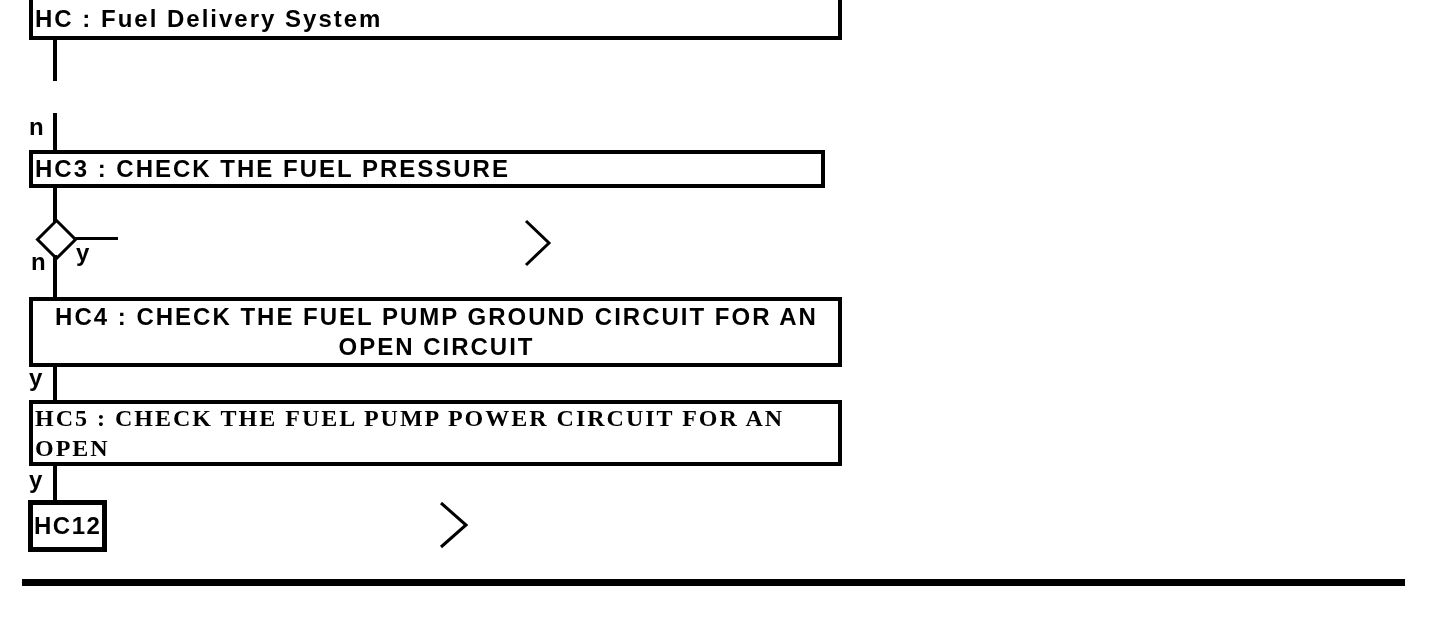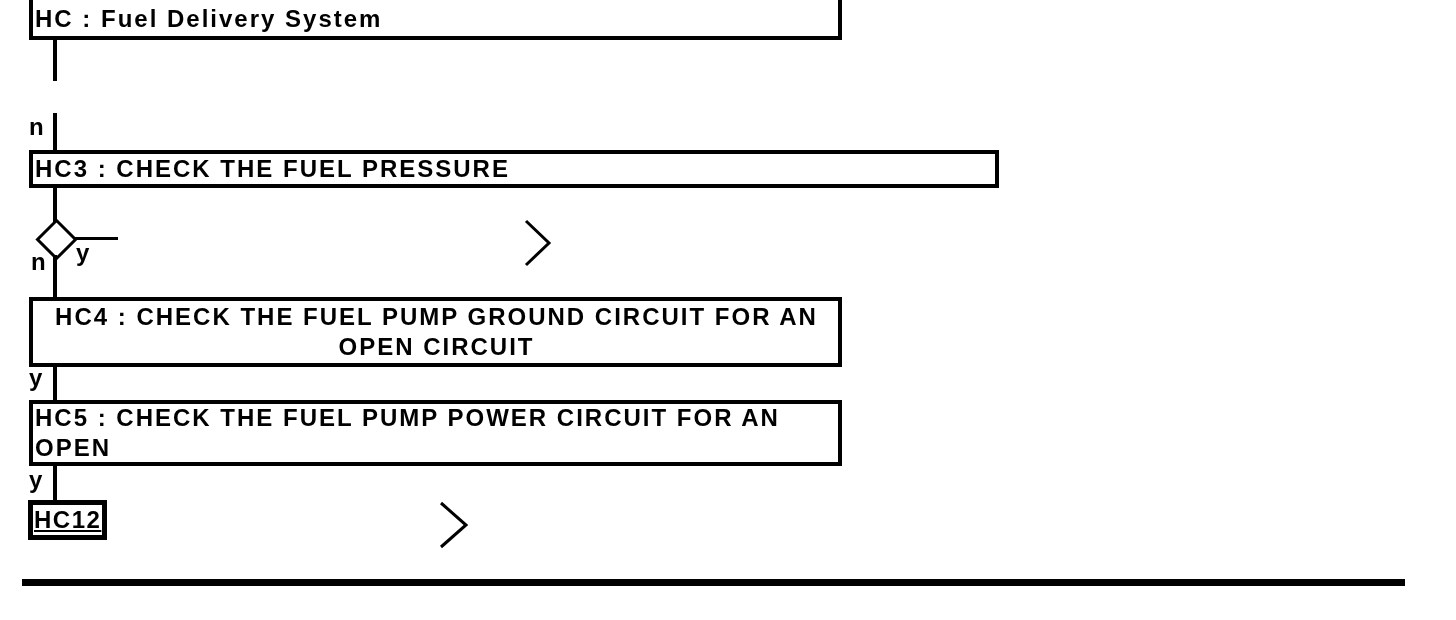--- a/index.html
+++ b/index.html
@@ -42,25 +42,25 @@
   .blabel {
     position: absolute;
     font-size: 24px;
     line-height: 24px;
   }
   .shape { position: absolute; }
 
   
   #node-hc   { left: 29px;  top: -6px;  width: 813px; height: 46px; padding-top: 4px; }
   #node-hc1  { left: 29px;  top: 77px;  width: 813px; height: 38px; }
-  #node-hc3  { left: 29px;  top: 150px; width: 970px; height: 38px; }
+  #node-hc3  { left: 29px;  top: 150px; width: 796px; height: 38px; }
   #node-hc16 { left: 115px; top: 218px; width: 235px; height: 38px; }
   #node-hc4  { left: 29px;  top: 297px; width: 813px; height: 70px; text-align: center; }
-  #node-hc5  { left: 29px;  top: 400px; width: 813px; height: 66px; }
-  #node-hc12 { left: 28px;  top: 500px; width: 79px;  height: 40px; text-decoration: underline; }
+  #node-hc5  { left: 29px;  top: 400px; width: 813px; height: 66px; font-family: Liberation Serif, serif; }
+  #node-hc12 { left: 28px;  top: 500px; width: 79px;  height: 52px; }
 
   
   #conn-1 { left: 53px; top: 36px;  width: 4px; height: 45px; }
   #conn-2 { left: 53px; top: 113px; width: 4px; height: 41px; }
   #conn-3 { left: 53px; top: 186px; width: 4px; height: 36px; }
   #conn-4 { left: 53px; top: 255px; width: 4px; height: 46px; }
   #conn-5 { left: 53px; top: 365px; width: 4px; height: 39px; }
   #conn-6 { left: 53px; top: 462px; width: 4px; height: 42px; }
   
   #conn-y1 { left: 74px; top: 237px; width: 44px; height: 3px; }

